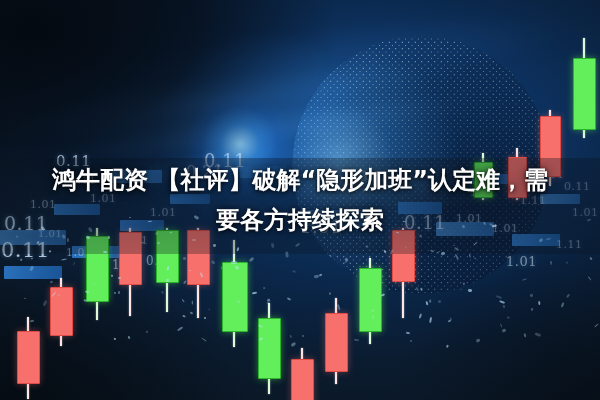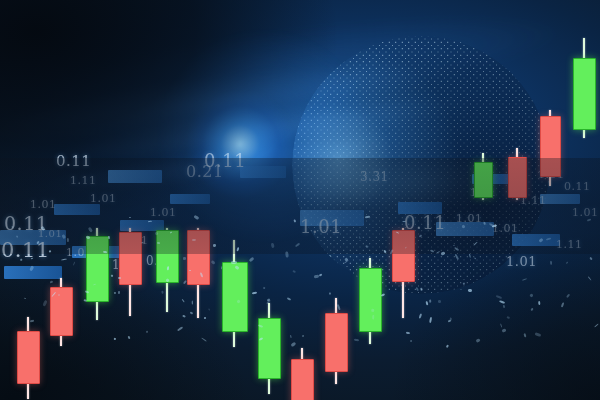--- a/index.html
+++ b/index.html
@@ -248,20 +248,24 @@
         <div class="body" style="top: 6px; height: 59px;"></div>
       </div>
       <div class="candle up" style="left: 573px; top: 38px; width: 21px; height: 100px;">
         <div class="wick" style="top: 0px; height: 100%;"></div>
         <div class="body" style="top: 20px; height: 70px;"></div>
       </div>
     </div>
 
   <div id="title-band"></div>
 
+  <div id="title">
+    <span>鸿牛配资 【社评】破解“隐形加班”认定难，需</span>
+    <span class="l2">要各方持续探索</span>
+  </div>
 
 <div class="speck" style="left: 183.094px; top: 256.814px; width: 2.66259px; height: 2.57472px; opacity: 0.36; transform: rotate(-10deg);"></div>
     <div class="speck" style="left: 165.596px; top: 266.696px; width: 4.19897px; height: 2.19464px; opacity: 0.83; transform: rotate(-81deg);"></div>
     <div class="speck" style="left: 417.929px; top: 314.874px; width: 4.86766px; height: 2.15723px; opacity: 0.74; transform: rotate(-70deg);"></div>
     <div class="speck" style="left: 182.936px; top: 281.313px; width: 4.35606px; height: 2.41057px; opacity: 0.48; transform: rotate(-52deg);"></div>
     <div class="speck" style="left: 50.847px; top: 294.014px; width: 5.58604px; height: 1.49754px; opacity: 0.79; transform: rotate(-50deg);"></div>
     <div class="speck" style="left: 428.745px; top: 299.986px; width: 2.53599px; height: 1.80038px; opacity: 0.52; transform: rotate(85deg);"></div>
     <div class="speck" style="left: 193.519px; top: 216.005px; width: 5.30845px; height: 2.5914px; opacity: 0.52; transform: rotate(29deg);"></div>
     <div class="speck" style="left: 49.8445px; top: 281.083px; width: 2.61137px; height: 2.27896px; opacity: 0.39; transform: rotate(-24deg);"></div>
     <div class="speck" style="left: 401.826px; top: 221.225px; width: 4.23273px; height: 1.09573px; opacity: 0.61; transform: rotate(0deg);"></div>

